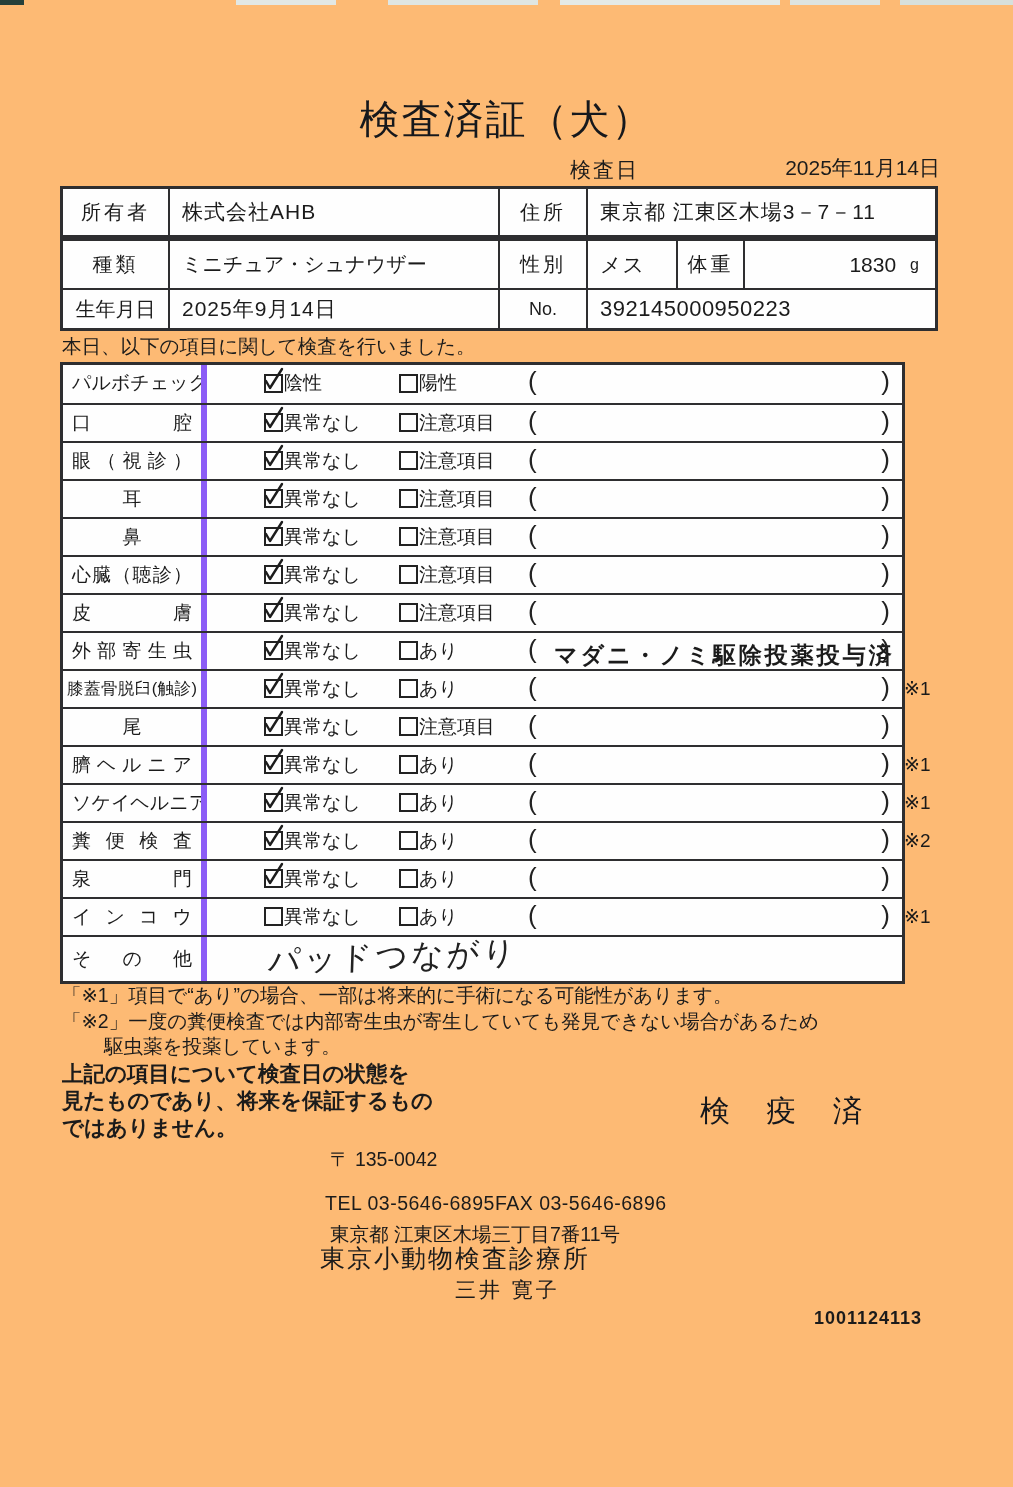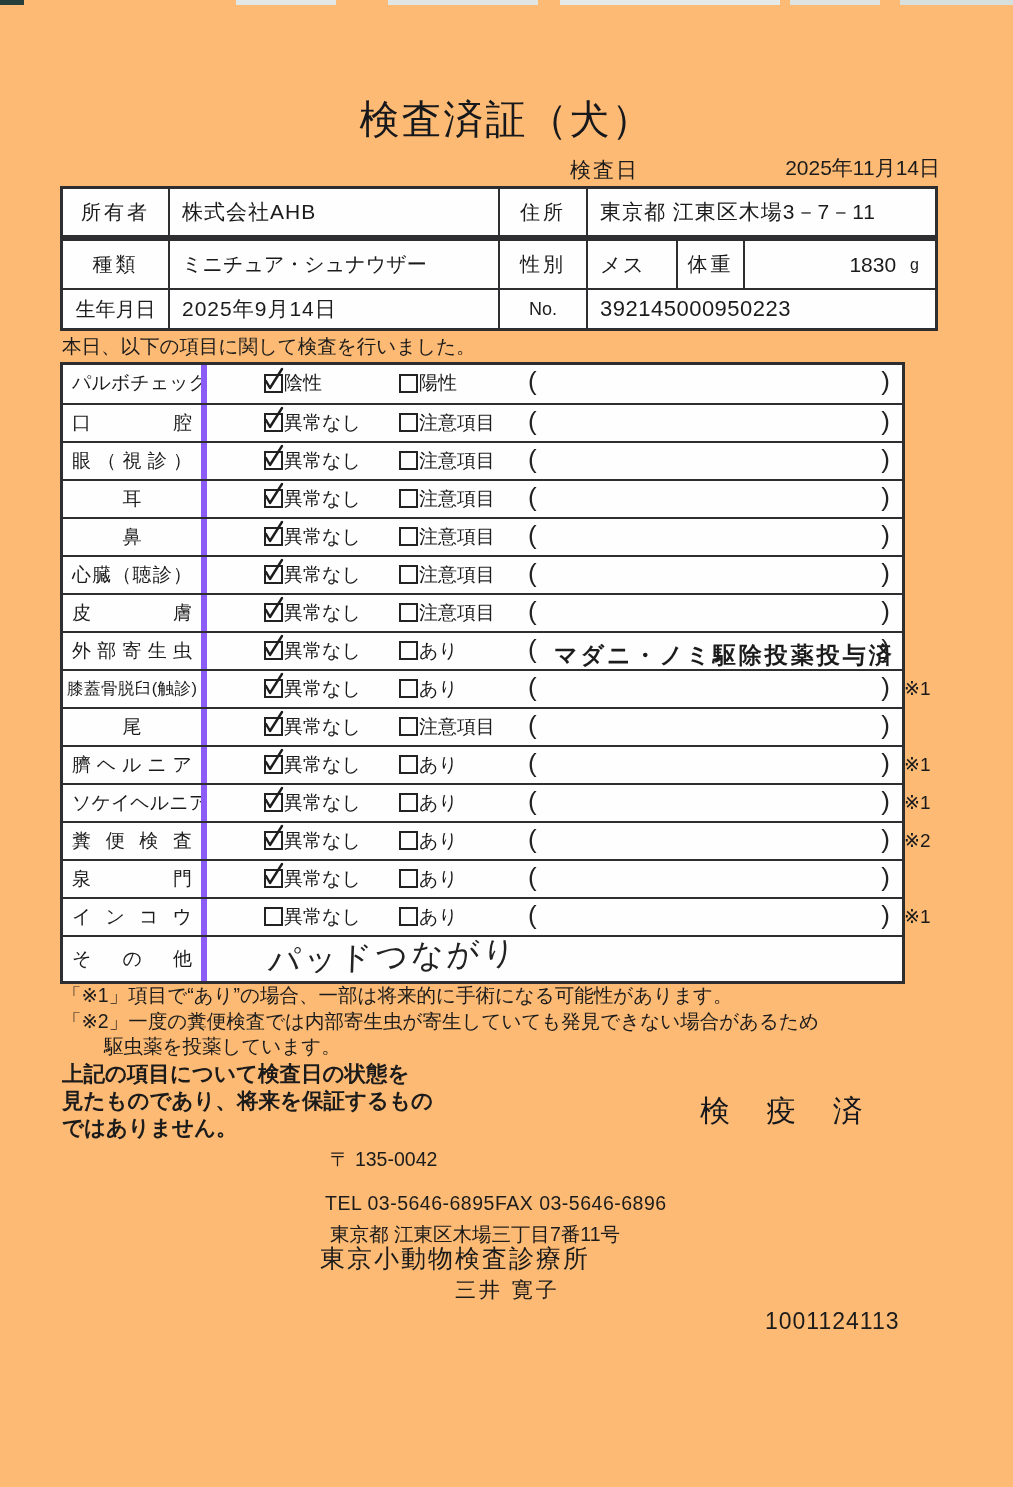--- a/index.html
+++ b/index.html
@@ -77,21 +77,21 @@
   .notes .indent{margin-left:42px;}
 
   .disclaimer{position:absolute;left:62px;top:1061px;font-size:21.5px;line-height:27px;font-weight:600;}
 
   .stamp-quarantine{position:absolute;left:700px;top:1091px;font-size:30px;letter-spacing:14px;color:#15171c;white-space:nowrap;}
 
   .postal-row{position:absolute;left:330px;top:1146px;font-size:19.5px;display:flex;gap:48px;white-space:nowrap;flex-direction:column;}
   .telfax-row{position:absolute;left:325px;top:1192px;font-size:19.5px;display:flex;letter-spacing:0.5px;white-space:nowrap;}
   .clinic-name{position:absolute;left:320px;top:1242px;font-size:25px;letter-spacing:2px;white-space:nowrap;}
   .doctor-name{position:absolute;left:455px;top:1276px;font-size:21px;letter-spacing:3px;white-space:nowrap;}
-  .serial{position:absolute;left:765px;top:1308px;font-size:23px;letter-spacing:1px;}
+  .serial{position:absolute;left:814px;top:1308px;font-size:18px;letter-spacing:1px;font-weight:bold;}
 </style>
 </head>
 <body>
 
 <div id="page">
 
   <div class="artifact a1"></div>
   <div class="artifact a2"></div>
   <div class="artifact a3"></div>
   <div class="artifact a4"></div>

